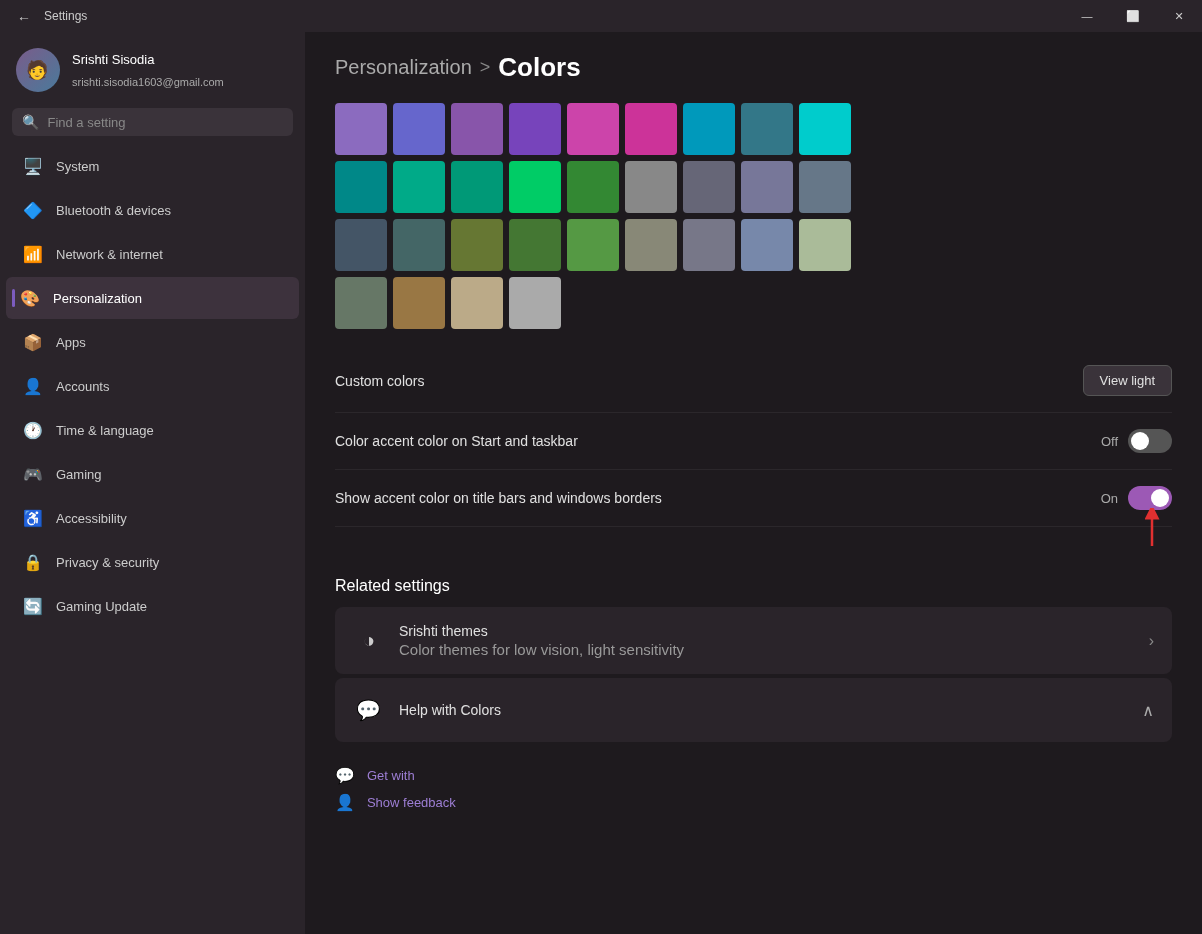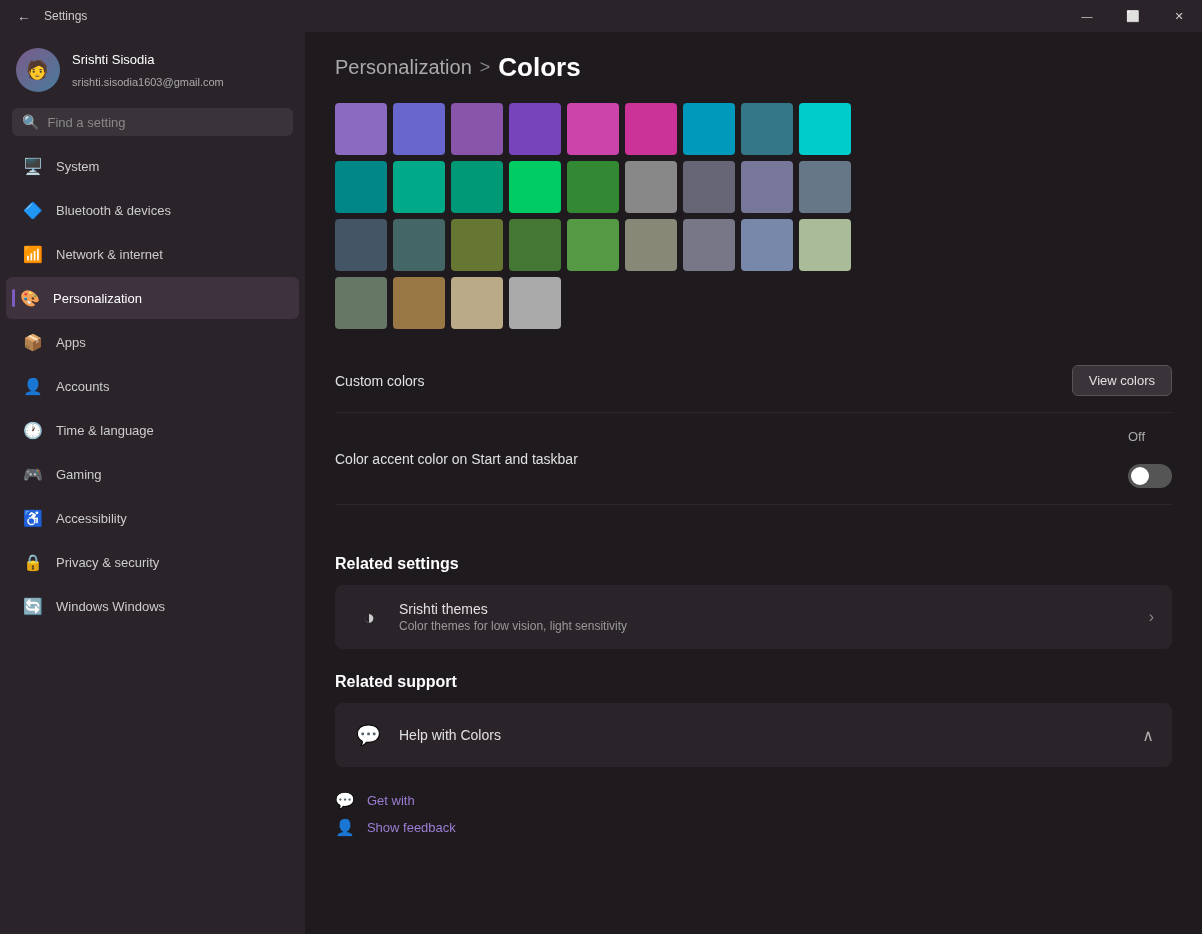--- a/index.html
+++ b/index.html
@@ -184,22 +184,22 @@
       justify-content: space-between;
       padding: 16px 0;
       border-bottom: 1px solid rgba(255,255,255,0.06);
     }
     .settings-row-label {
       font-size: 14px;
       color: #e0e0e0;
     }
     .row-right {
       display: flex;
-      gap: 20px;
-      flex-direction: column;
+      align-items: center;
+      gap: 10px;
     }
     .row-status {
       font-size: 13px;
       color: #aaa;
     }
 
     
     .toggle {
       width: 44px; height: 24px;
       border-radius: 12px;
@@ -231,21 +231,21 @@
       border: 1px solid #555;
       border-radius: 6px;
       color: #e0e0e0;
       font-size: 13px;
       cursor: pointer;
     }
 
     
     .section-heading {
       font-size: 16px;
-      font-weight: 700;
+      font-weight: 400;
       color: #fff;
       margin: 24px 0 12px 0;
     }
 
     
     .settings-card {
       background: #2a242a;
       border-radius: 8px;
       padding: 16px 18px;
       display: flex;
@@ -259,21 +259,21 @@
       align-items: center;
       gap: 14px;
     }
     .card-icon {
       width: 32px; height: 32px;
       display: flex; align-items: center; justify-content: center;
       font-size: 20px;
       color: #ccc;
     }
     .card-text-main { font-size: 14px; color: #e0e0e0; }
-    .card-text-sub { font-size: 12px; color: #999; margin-top: 2px; }
+    .card-text-sub { font-size: 15px; color: #999; margin-top: 2px; }
     .card-chevron { color: #888; font-size: 16px; }
 
     
     .support-card {
       background: #2a242a;
       border-radius: 8px;
       margin-bottom: 4px;
       overflow: hidden;
     }
     .support-header {
@@ -387,21 +387,21 @@
     <div class="nav-item">
       <span class="nav-icon">♿</span>
       <span>Accessibility</span>
     </div>
     <div class="nav-item">
       <span class="nav-icon">🔒</span>
       <span>Privacy &amp; security</span>
     </div>
     <div class="nav-item">
       <span class="nav-icon">🔄</span>
-      <span>Windows Windows</span>
+      <span>Gaming Update</span>
     </div>
   </div>
 
   <div class="content-area">
 
     <div class="breadcrumb">
       <span class="breadcrumb-parent">Personalization</span>
       <span class="breadcrumb-arrow">&gt;</span>
       <span class="breadcrumb-current">Colors</span>
     </div>
@@ -443,47 +443,64 @@
       <div class="color-row">
         <div class="color-swatch" style="background:#667766;"></div>
         <div class="color-swatch" style="background:#997744;"></div>
         <div class="color-swatch" style="background:#bbaa88;"></div>
         <div class="color-swatch" style="background:#aaaaaa;"></div>
       </div>
     </div>
 
     <div class="settings-row">
       <span class="settings-row-label">Custom colors</span>
-      <button class="view-colors-btn">View colors</button>
+      <button class="view-colors-btn">View light</button>
     </div>
 
     <div class="settings-row">
       <span class="settings-row-label">Color accent color on Start and taskbar</span>
       <div class="row-right">
         <span class="row-status">Off</span>
         <div class="toggle off">
           <div class="toggle-knob"></div>
         </div>
       </div>
     </div>
 
+    <div class="settings-row" style="position:relative;">
+      <span class="settings-row-label">Show accent color on title bars and windows borders</span>
+      <div class="row-right" style="position:relative;">
+        <span class="row-status">On</span>
+        <div class="toggle on" style="position:relative;">
+          <div class="toggle-knob"></div>
+        </div>
+
+        <svg style="position:absolute;bottom:-38px;right:8px;width:24px;height:40px;pointer-events:none;" viewBox="0 0 24 40">
+          <defs>
+            <marker id="arrowhead" markerWidth="6" markerHeight="6" refX="3" refY="3" orient="auto">
+              <polygon points="0 0, 6 3, 0 6" fill="#e03030"></polygon>
+            </marker>
+          </defs>
+          <line x1="12" y1="38" x2="12" y2="4" stroke="#e03030" stroke-width="2.5" marker-end="url(#arrowhead)"></line>
+        </svg>
+      </div>
+    </div>
 
     <div class="section-heading" style="margin-top:50px;">Related settings</div>
     <div class="settings-card">
       <div class="settings-card-left">
         <div class="card-icon">◑</div>
         <div>
           <div class="card-text-main">Srishti themes</div>
           <div class="card-text-sub">Color themes for low vision, light sensitivity</div>
         </div>
       </div>
       <span class="card-chevron">›</span>
     </div>
 
-    <div class="section-heading">Related support</div>
     <div class="support-card">
       <div class="support-header">
         <div class="support-header-left">
           <div class="card-icon">💬</div>
           <span class="card-text-main">Help with Colors</span>
         </div>
         <span style="font-size:16px;color:#aaa;">∧</span>
       </div>
     </div>
 

